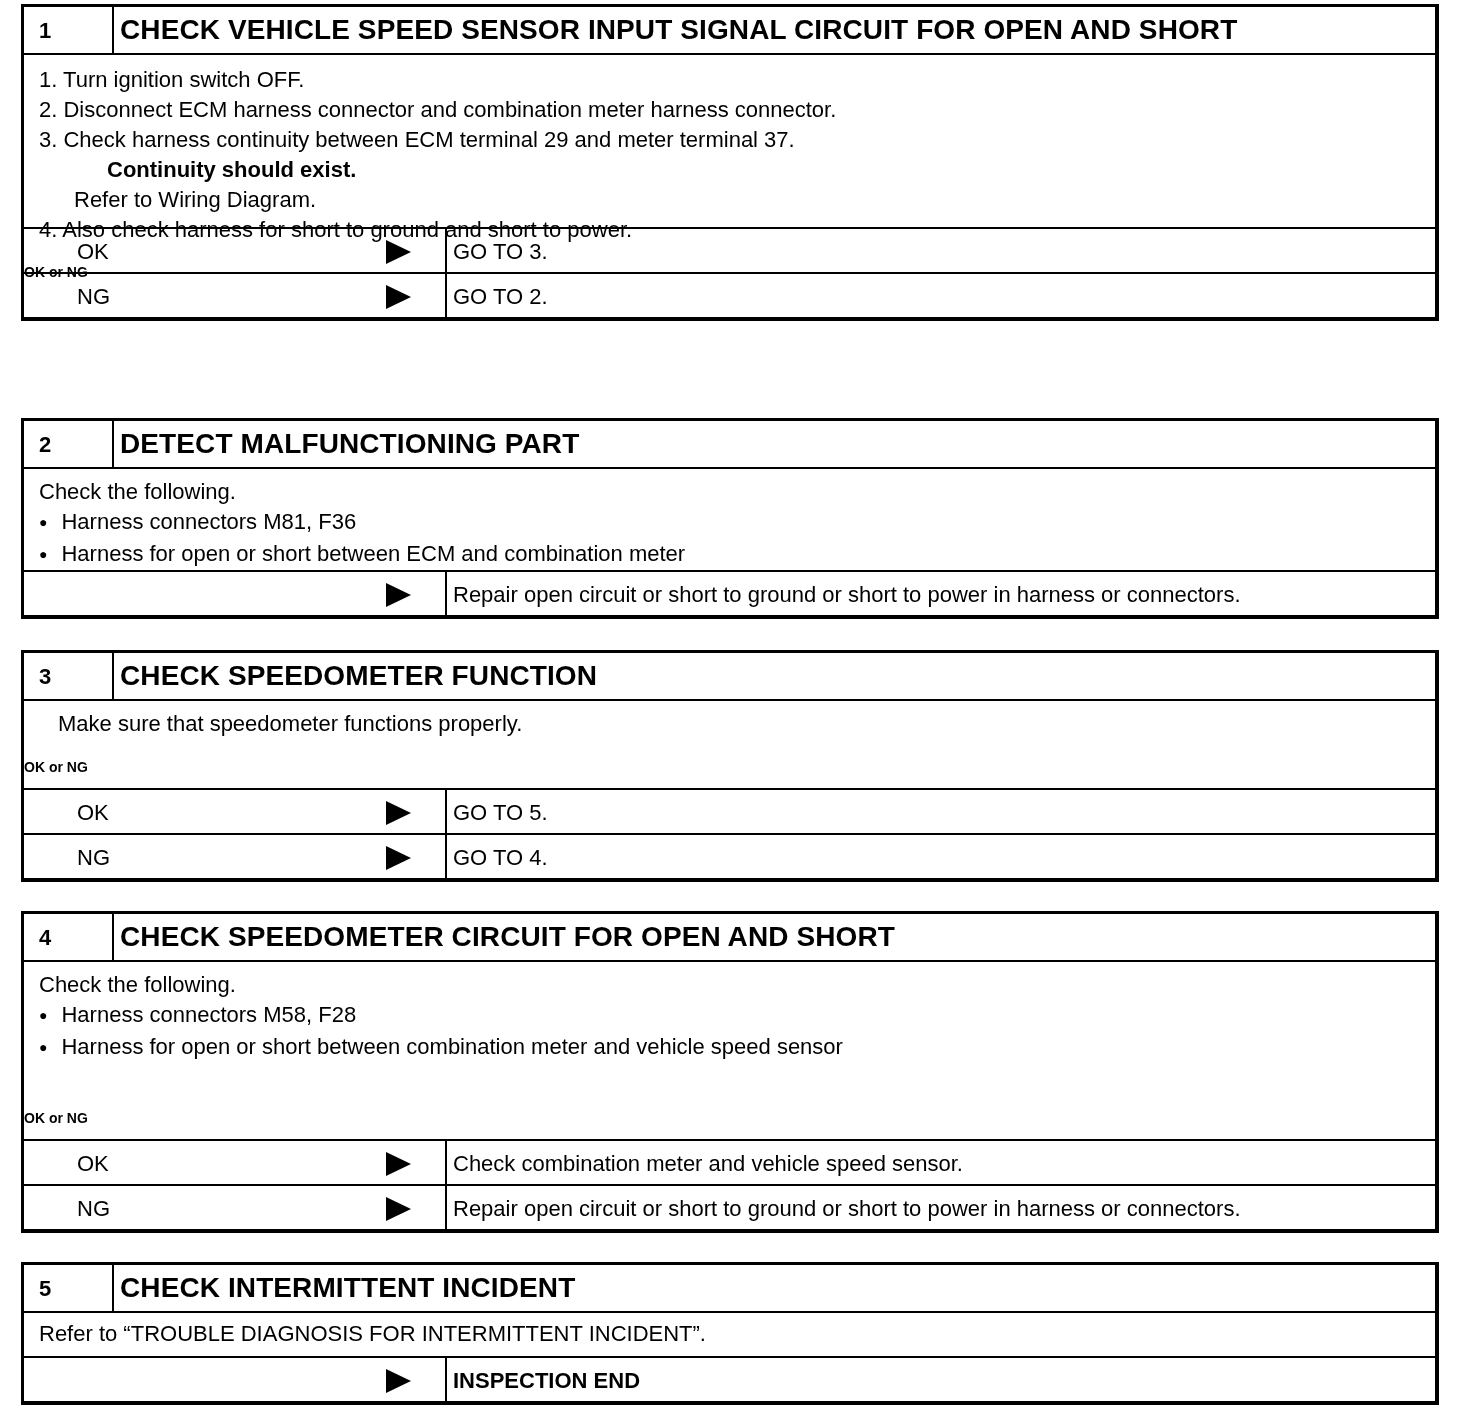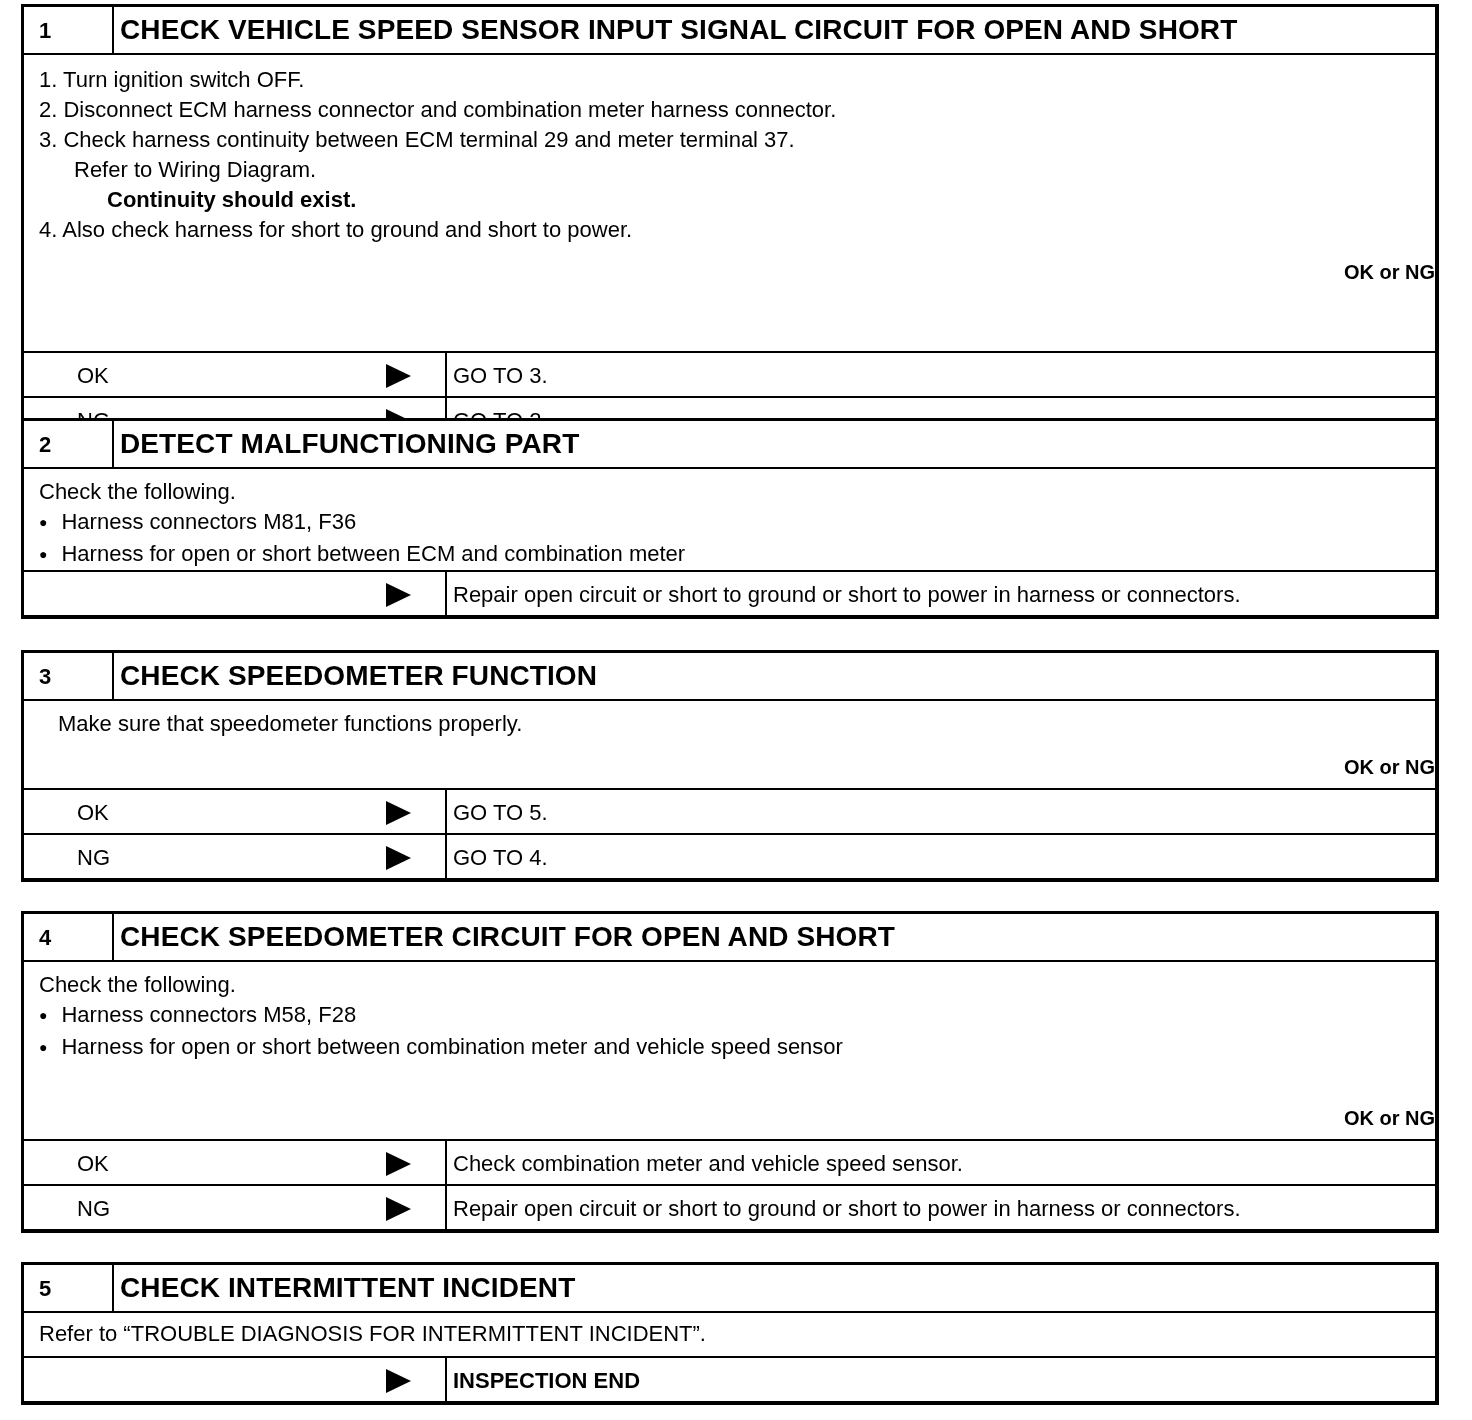--- a/index.html
+++ b/index.html
@@ -10,44 +10,44 @@
   .hdr { display: flex; height: 46px; border-bottom: 2px solid #000; }
   .num { width: 90px; border-right: 2px solid #000; font-weight: bold; font-size: 22px;
          padding-left: 15px; box-sizing: border-box; line-height: 48px; }
   .title { font-weight: bold; font-size: 28px; padding-left: 6px; line-height: 46px;
            letter-spacing: 0.1px; white-space: nowrap; }
   .body { position: relative; font-size: 22px; line-height: 30px; padding: 10px 0 0 15px; box-sizing: border-box; }
   .body .line { white-space: nowrap; }
   .indent { padding-left: 35px; }
   .indent2 { padding-left: 68px; font-weight: bold; }
   .bullet::before { content: "\25CF"; font-size: 14px; position: relative; top: -2px; margin-right: 14px; }
-  .okng { position: absolute; left: 0; width: 100%; text-align: right; font-weight: bold; font-size: 20px; }
+  .okng { position: absolute; left: 0; width: 100%; text-align: left; font-weight: bold; font-size: 14px; }
   .row { display: flex; height: 43px; border-top: 2px solid #000; }
   .row .lbl { width: 385px; border-right: 2px solid #000; position: relative; box-sizing: border-box;
               padding-left: 15px; font-size: 22px; line-height: 45px; margin-left: 38px; }
   .row .arrow { position: absolute; right: 34px; top: 11px; width: 0; height: 0;
                 border-top: 12px solid transparent; border-bottom: 12px solid transparent;
                 border-left: 25px solid #000; }
   .row .res { padding-left: 6px; font-size: 22px; line-height: 45px; white-space: nowrap; }
   .row .res.bold { font-weight: bold; }
 </style>
 </head>
 <body>
 
 <div class="block" style="top:4px;">
   <div class="hdr">
     <div class="num">1</div>
     <div class="title">CHECK VEHICLE SPEED SENSOR INPUT SIGNAL CIRCUIT FOR OPEN AND SHORT</div>
   </div>
-  <div class="body" style="height:296px;">
+  <div class="body" style="height:172px;">
     <div class="line">1.  Turn ignition switch OFF.</div>
     <div class="line">2.  Disconnect ECM harness connector and combination meter harness connector.</div>
     <div class="line">3.  Check harness continuity between ECM terminal 29 and meter terminal 37.</div>
+    <div class="line indent2">Continuity should exist.</div>
     <div class="line indent">Refer to Wiring Diagram.</div>
-    <div class="line indent2">Continuity should exist.</div>
     <div class="line">4.  Also check harness for short to ground and short to power.</div>
     <div class="okng" style="top:202px;">OK or NG</div>
   </div>
   <div class="row">
     <div class="lbl"><span>OK</span><span class="arrow"></span></div>
     <div class="res">GO TO 3.</div>
   </div>
   <div class="row">
     <div class="lbl"><span>NG</span><span class="arrow"></span></div>
     <div class="res">GO TO 2.</div>

